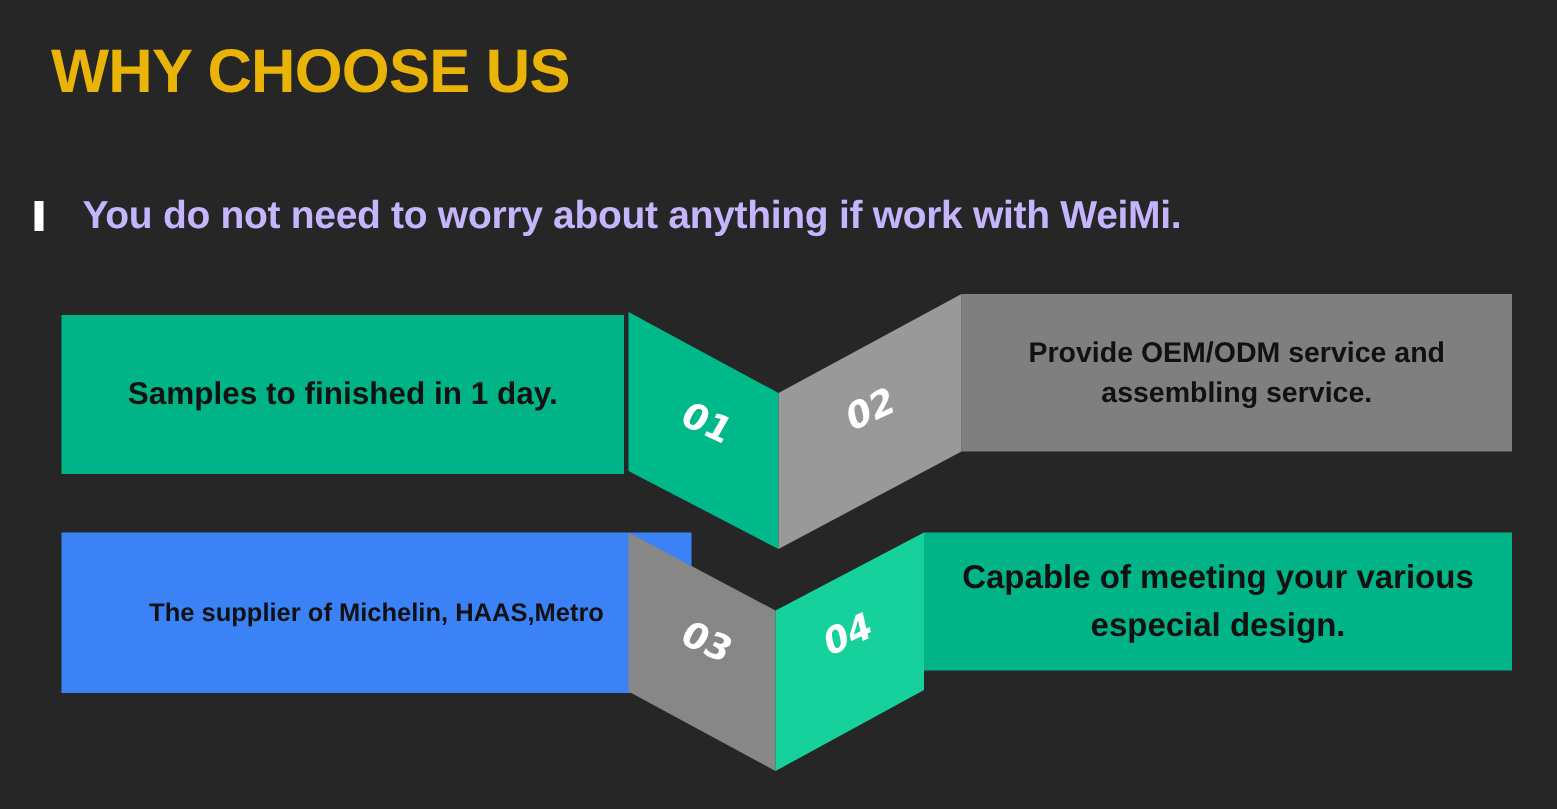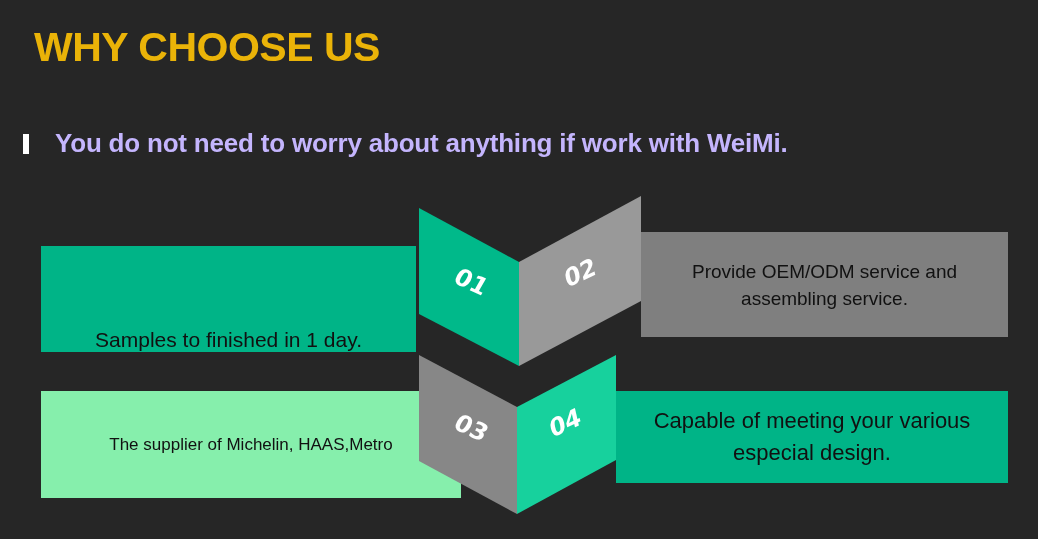--- a/index.html
+++ b/index.html
@@ -20,27 +20,27 @@
       width: 6px; height: 20px; background: #ffffff;
     }
     .subtitle {
       position: absolute; left: 55px; top: 125px;
       font-size: 26px; font-weight: bold; color: #c4b5fd;
       line-height: 36px; letter-spacing: -0.2px;
       font-family: "Liberation Sans", sans-serif;
     }
     .box {
       position: absolute; display: flex; align-items: center; justify-content: center;
-      text-align: center; font-weight: normal; color: #111111;
+      text-align: center; font-weight: bold; color: #111111;
       font-family: "Liberation Sans", sans-serif;
-      box-sizing: border-box; padding: 0 12px; margin-top: 36px;
+      box-sizing: border-box; padding: 0 12px;
     }
-    .b1 { left: 41px; top: 210px; width: 375px; height: 106px; background: #00b487; font-size: 21px; align-items: flex-end; }
+    .b1 { left: 41px; top: 210px; width: 375px; height: 106px; background: #00b487; font-size: 21px; }
     .b2 { left: 641px; top: 196px; width: 367px; height: 105px; background: #7f7f7f; font-size: 19px; line-height: 27px; }
-    .b3 { left: 41px; top: 355px; width: 420px; height: 107px; background: #86efac; font-size: 17px; }
+    .b3 { left: 41px; top: 355px; width: 420px; height: 107px; background: #3b82f6; font-size: 17px; }
     .b4 { left: 616px; top: 355px; width: 392px; height: 92px; background: #00b487; font-size: 22px; line-height: 32px; }
     svg.panels { position: absolute; left: 0; top: 0; }
     .num {
       font-family: "DejaVu Sans", sans-serif; font-weight: bold; fill: #ffffff; font-size: 24px;
     }
   </style>
 </head>
 <body>
 
 <div class="title">WHY CHOOSE US</div>

